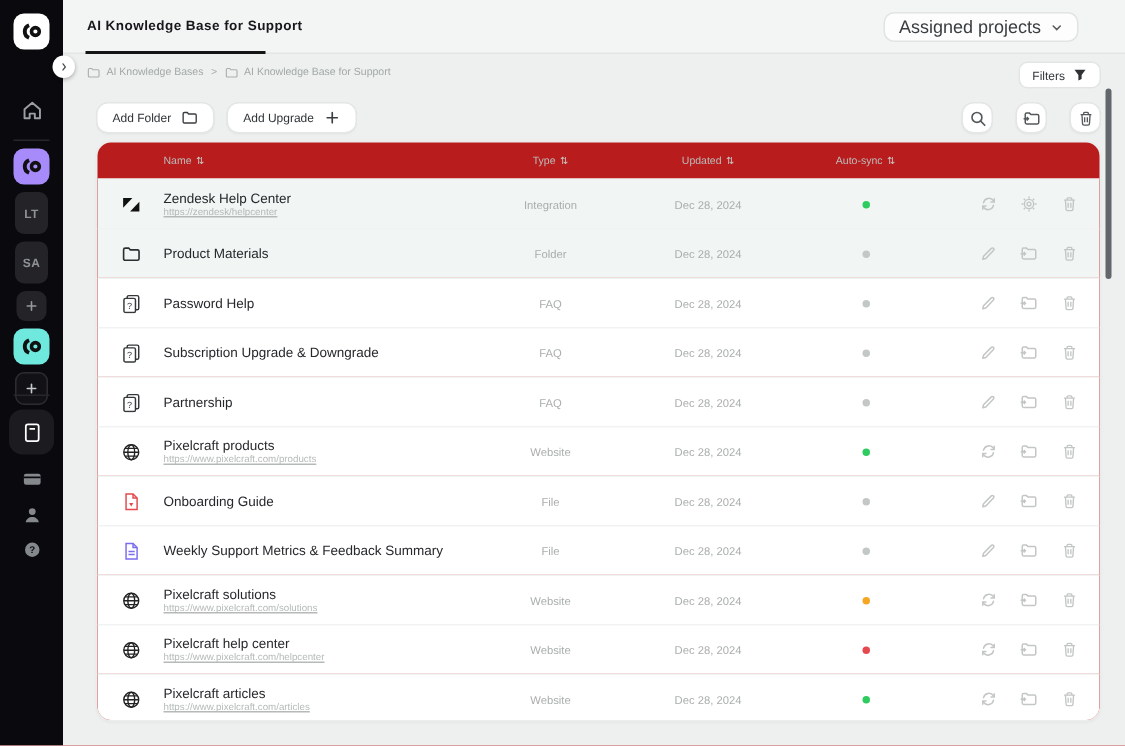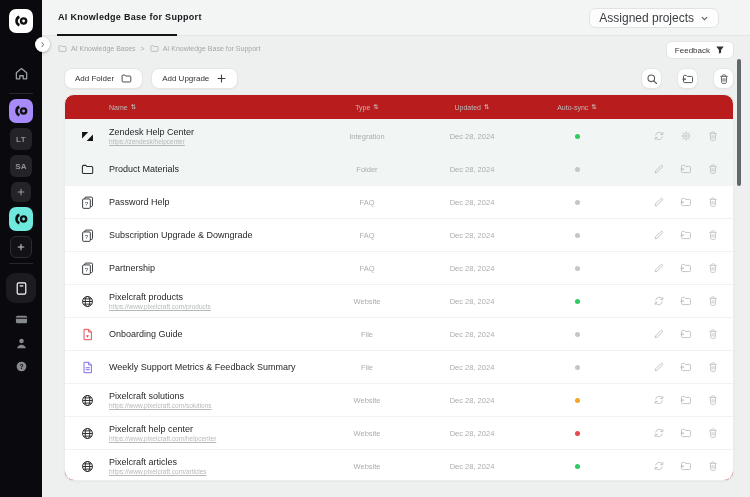--- a/index.html
+++ b/index.html
@@ -9,21 +9,21 @@
 
   
   .sidebar { position:absolute; left:0; top:0; width:42px; height:497px; background:#0a0a0e; z-index:4; }
   .logo-badge { position:absolute; top:9px; left:9px; width:24px; height:24px; border-radius:7px; background:#fff; display:flex; align-items:center; justify-content:center; }
   .expand-btn { position:absolute; top:37px; left:35px; width:15px; height:15px; border-radius:50%; background:#fff; box-shadow:0 1px 3px rgba(0,0,0,.3); z-index:6; display:flex; align-items:center; justify-content:center; color:#45494b; }
   .sb-home { position:absolute; top:66px; left:14px; }
   .sb-div { position:absolute; left:9px; width:24px; height:1px; background:#26262b; }
   .ws-list { position:absolute; top:99px; left:0; width:42px; display:flex; flex-direction:column; align-items:center; gap:5px; }
   .ws { display:flex; align-items:center; justify-content:center; cursor:pointer; }
   .ws.logo { width:24px; height:24px; border-radius:7px; }
-  .ws.init { width:22px; height:22px; border-radius:6px; background:#232328; color:#8e9297; font-size:8px; font-weight:bold; letter-spacing:.3px; }
+  .ws.init { width:22px; height:28px; border-radius:6px; background:#232328; color:#8e9297; font-size:8px; font-weight:bold; letter-spacing:.3px; }
   .ws.plus-sm { width:20px; height:20px; border-radius:6px; background:#232328; color:#96999d; }
   .ws.plus { width:22px; height:22px; border-radius:6px; background:#121216; border:1px solid #2c2c32; color:#c6c9cc; }
   .bottom-nav { position:absolute; top:273px; left:0; width:42px; display:flex; flex-direction:column; align-items:center; gap:9px; }
   .bn-item { display:flex; align-items:center; justify-content:center; cursor:pointer; }
   .bn-item.active { width:30px; height:30px; border-radius:9px; background:#1b1b20; }
 
   
   .topbar { position:absolute; left:42px; top:0; right:0; height:36px; background:#f3f5f4; border-bottom:1px solid #e3e6e5; z-index:2; }
   .tab-title { position:absolute; left:16px; top:12px; font-size:9px; font-weight:bold; color:#17171b; letter-spacing:.3px; }
   .tab-underline { position:absolute; left:15px; bottom:-1px; width:120px; height:2px; background:#141417; }
@@ -175,21 +175,21 @@
       <span class="crumb">
         <span class="ic">
           <svg width="9" height="9" viewBox="0 0 12 12" fill="none" xmlns="http://www.w3.org/2000/svg">
             <path d="M1.2 3.1c0-.5.4-.9.9-.9h2.1l1 1.1h4.6c.5 0 .9.4.9.9v4.7c0 .5-.4.9-.9.9H2.1c-.5 0-.9-.4-.9-.9z" stroke="#aaafae" stroke-width="1"></path>
           </svg>
         </span>
         <span>AI Knowledge Base for Support</span>
       </span>
     </div>
   <div class="filters-btn">
-    <span>Feedback</span>
+    <span>Filters</span>
     <span class="ic" id="funnelIcon">
         <svg width="10" height="10" viewBox="0 0 12 12" fill="none" xmlns="http://www.w3.org/2000/svg">
           <path d="M1.6 1.8h8.8L7.3 5.9v3.3l-2.6 1.1V5.9z" fill="#2e3234"></path>
         </svg>
       </span>
   </div>
 
   <div class="toolbar">
     <div class="btn">
       <span>Add Folder</span>

